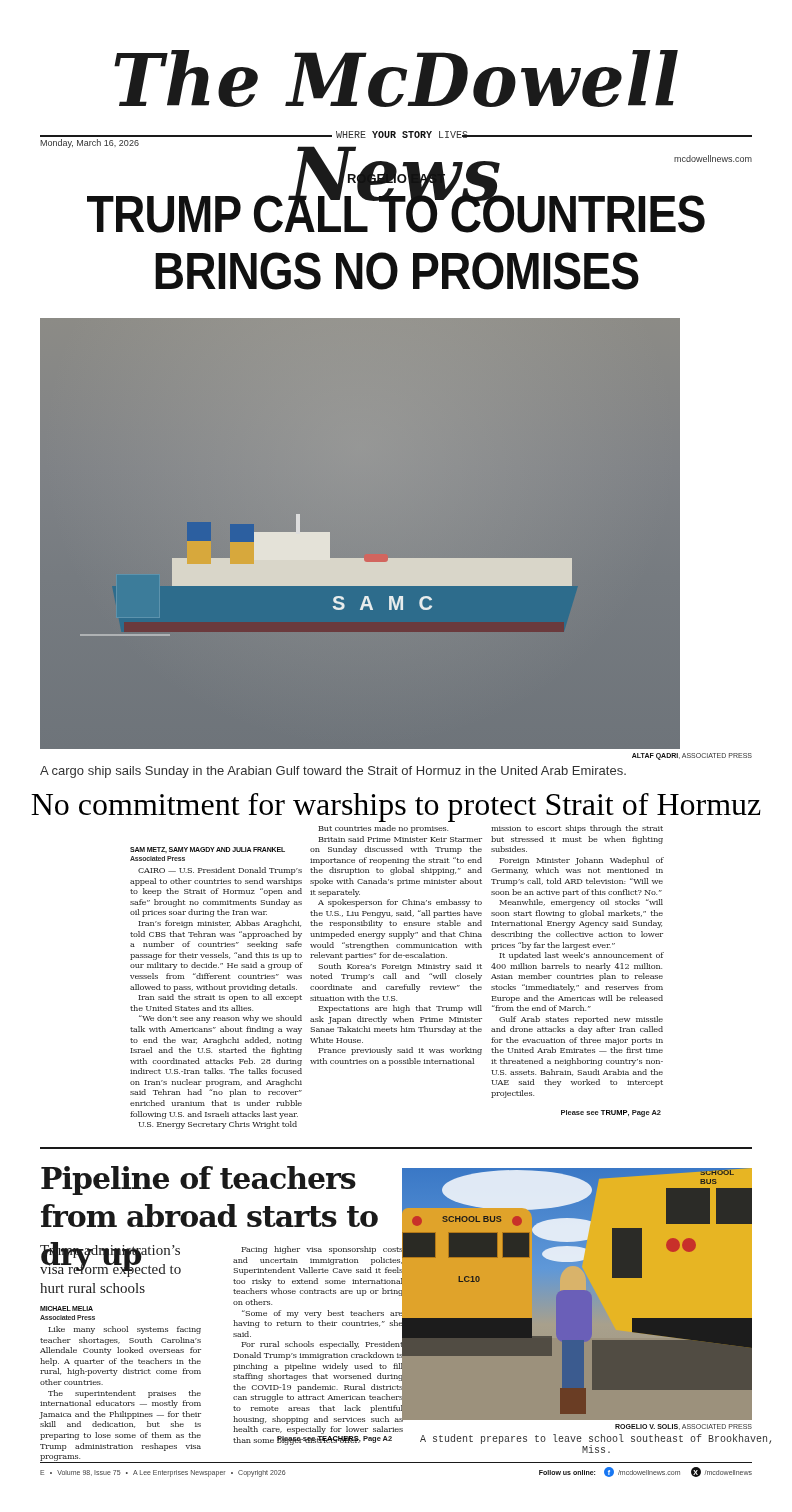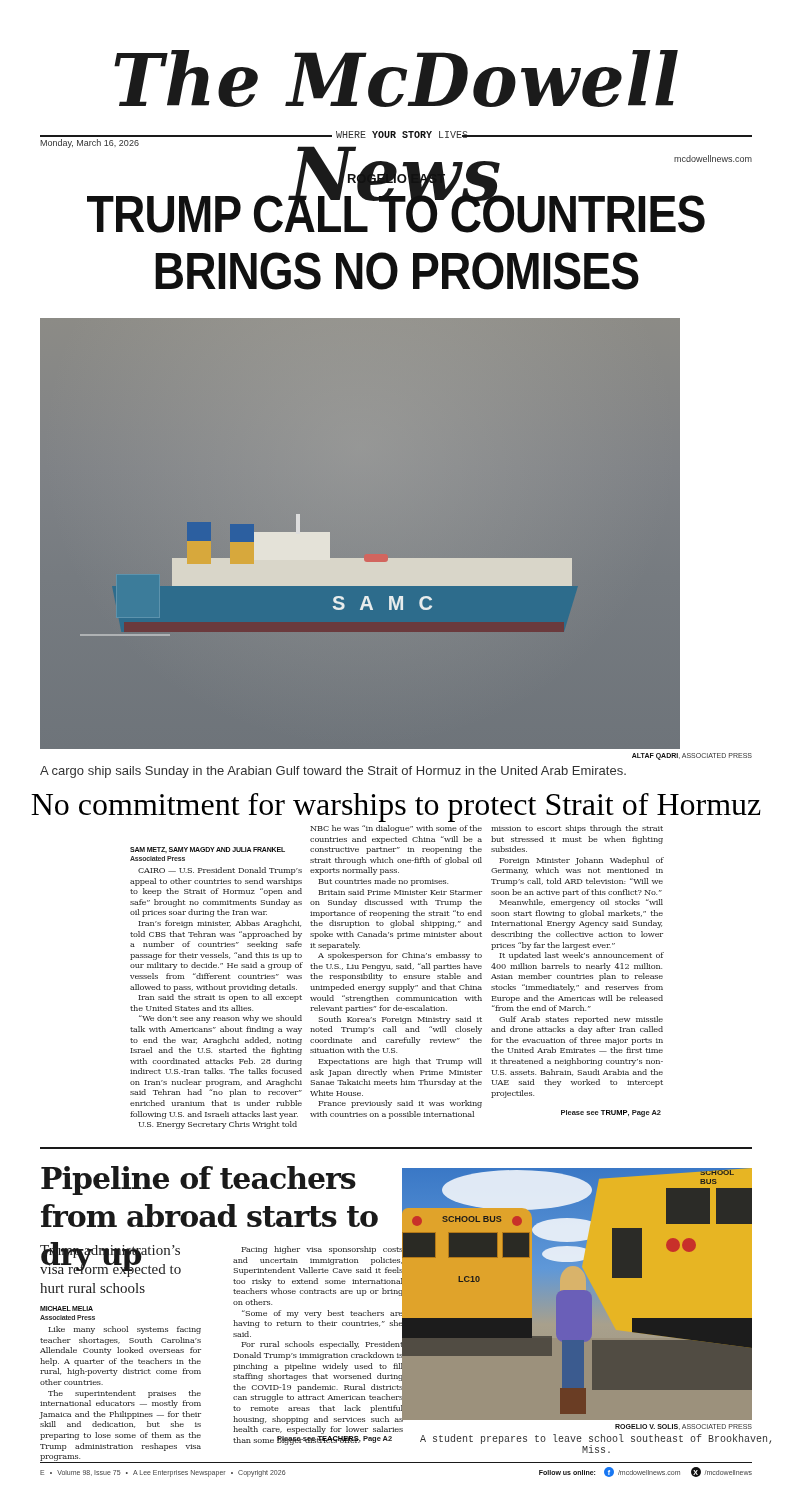--- a/index.html
+++ b/index.html
@@ -153,21 +153,20 @@
 <div class="col" style="left:130px; top:845px; width:172px;">
   <div class="byline">SAM METZ, SAMY MAGDY AND JULIA FRANKEL</div>
   <div class="agency">Associated Press</div>
   <p>CAIRO — U.S. President Donald Trump’s appeal to other countries to send warships to keep the Strait of Hormuz “open and safe” brought no commitments Sunday as oil prices soar during the Iran war.</p>
   <p>Iran’s foreign minister, Abbas Araghchi, told CBS that Tehran was “approached by a number of countries” seeking safe passage for their vessels, “and this is up to our military to decide.” He said a group of vessels from “different countries” was allowed to pass, without providing details.</p>
   <p>Iran said the strait is open to all except the United States and its allies.</p>
   <p>“We don’t see any reason why we should talk with Americans” about finding a way to end the war, Araghchi added, noting Israel and the U.S. started the fighting with coordinated attacks Feb. 28 during indirect U.S.-Iran talks. The talks focused on Iran’s nuclear program, and Araghchi said Tehran had “no plan to recover” enriched uranium that is under rubble following U.S. and Israeli attacks last year.</p>
   <p>U.S. Energy Secretary Chris Wright told</p>
 </div>
 <div class="col" style="left:310px; top:823px; width:172px;">
-  <p class="first">NBC he was “in dialogue” with some of the countries and expected China “will be a constructive partner” in reopening the strait through which one-fifth of global oil exports normally pass.</p>
   <p>But countries made no promises.</p>
   <p>Britain said Prime Minister Keir Starmer on Sunday discussed with Trump the importance of reopening the strait “to end the disruption to global shipping,” and spoke with Canada’s prime minister about it separately.</p>
   <p>A spokesperson for China’s embassy to the U.S., Liu Pengyu, said, “all parties have the responsibility to ensure stable and unimpeded energy supply” and that China would “strengthen communication with relevant parties” for de-escalation.</p>
   <p>South Korea’s Foreign Ministry said it noted Trump’s call and “will closely coordinate and carefully review” the situation with the U.S.</p>
   <p>Expectations are high that Trump will ask Japan directly when Prime Minister Sanae Takaichi meets him Thursday at the White House.</p>
   <p>France previously said it was working with countries on a possible international</p>
 </div>
 <div class="col" style="left:491px; top:823px; width:172px;">
   <p class="first">mission to escort ships through the strait but stressed it must be when fighting subsides.</p>
   <p>Foreign Minister Johann Wadephul of Germany, which was not mentioned in Trump’s call, told ARD television: “Will we soon be an active part of this conflict? No.”</p>

